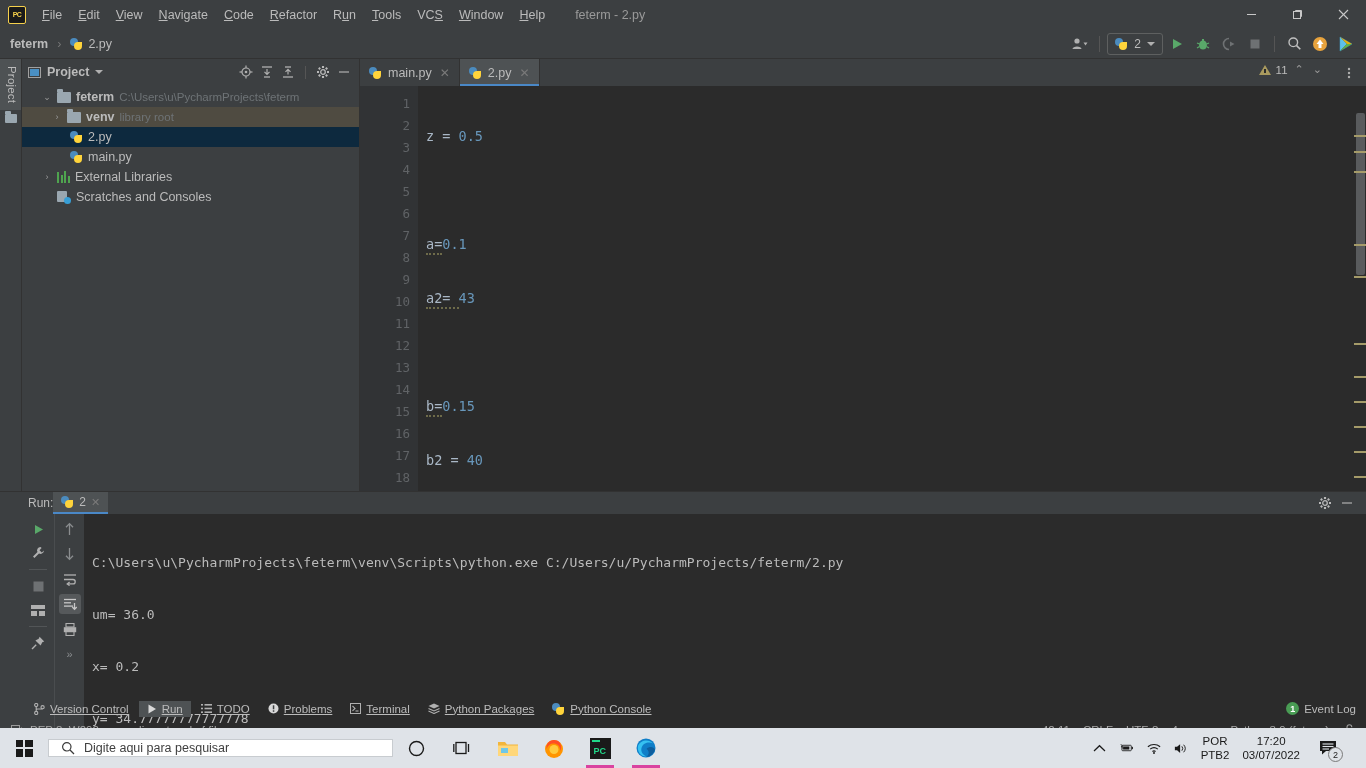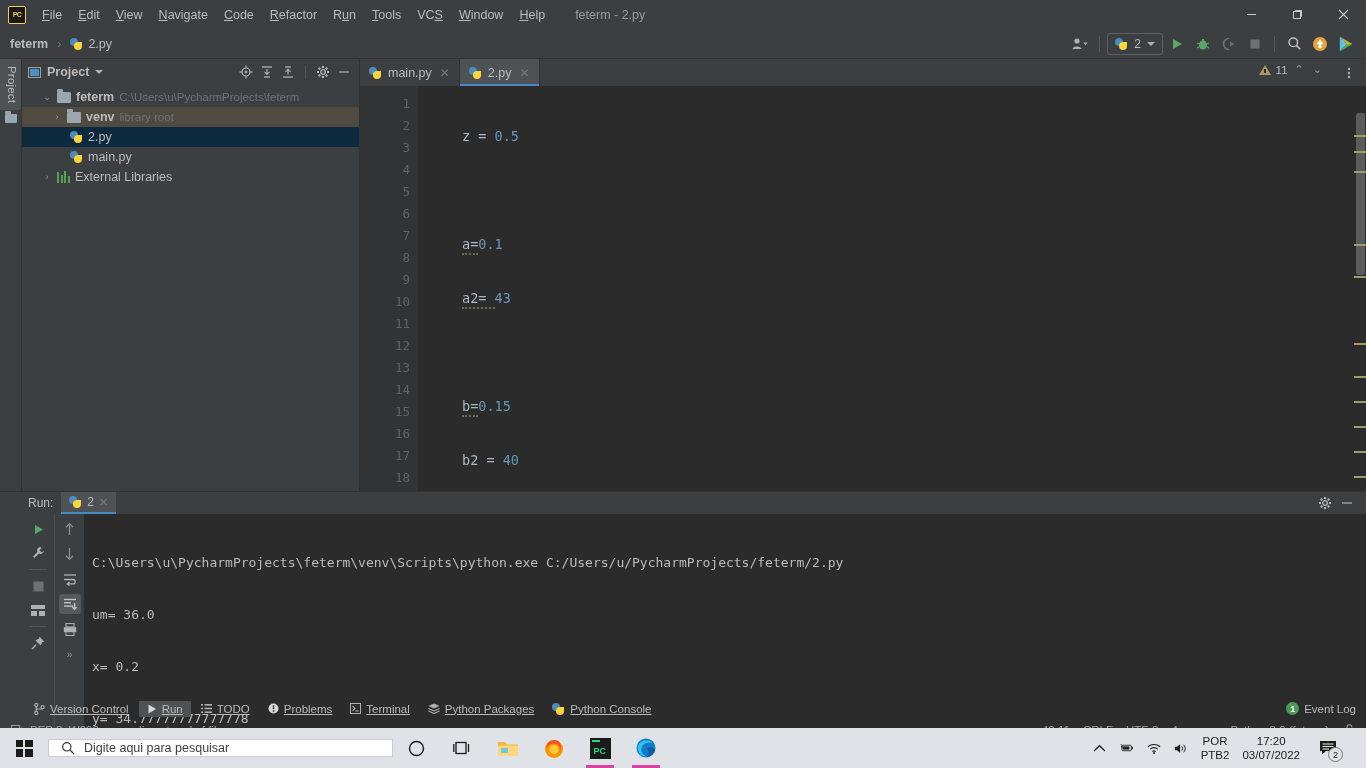--- a/index.html
+++ b/index.html
@@ -69,35 +69,35 @@
   
   .editor { flex:1; display:flex; flex-direction:column; background:#2b2b2b; position:relative; }
   .tabs { display:flex; height:27px; background:#3c3f41; }
   .tab { display:flex; align-items:center; gap:6px; padding:0 9px; font-size:12.5px; color:#bbbbbb; border-right:1px solid #323232; position:relative; }
   .tab.active { background:#4e5254; }
   .tab.active::after { content:""; position:absolute; left:0; right:0; bottom:0; height:2px; background:#4a88c7; }
   .tab .x { color:#7a7a7a; font-size:12px; margin-left:2px; }
   .code-wrap { flex:1; display:flex; position:relative; overflow:hidden; background:#2b2b2b; }
   .gutter { width:58px; background:#313335; color:#606366; font-family:"DejaVu Sans Mono", monospace; font-size:12.5px; text-align:right; padding:7px 8px 0 0; user-select:none; }
   .gutter div { height:22px; line-height:22px; }
-  .code { flex:1; padding:7px 16px 0 8px; font-family:"DejaVu Sans Mono", monospace; font-size:13.5px; color:#a9b7c6; white-space:pre;margin-left:36px; }
+  .code { flex:1; padding:7px 16px 0 8px; font-family:"DejaVu Sans Mono", monospace; font-size:13.5px; color:#a9b7c6; white-space:pre; }
   .code div { height:22px; line-height:22px; }
   .num { color:#6897bb; }
   .wk { border-bottom:2px dotted #6e6b4a; padding-bottom:1px; }
   .insp { position:absolute; top:4px; right:42px; display:flex; align-items:center; gap:5px; font-size:11.5px; color:#bbb; z-index:5; }
   .warn-tri { width:0;height:0;border-left:6px solid transparent;border-right:6px solid transparent;border-bottom:10px solid #a99a5e; position:relative; }
   .warn-tri::after{content:"";position:absolute;left:-1px;top:4px;width:2px;height:4px;background:#2b2b2b;}
   .chev { color:#9a9a9a; font-size:11px; padding:0 2px; }
   .scrollzone { position:absolute; top:27px; right:0; width:12px; bottom:0; background:#2b2b2b; }
   .sbthumb { position:absolute; right:1px; width:9px; background:#595b5d; border-radius:2px; }
   .mark { position:absolute; right:0; width:12px; height:2px; background:#a59b69; }
 
   
   .runpanel { height:206px; background:#3c3f41; display:flex; flex-direction:column; border-top:1px solid #323232; }
-  .run-head { display:flex; align-items:center; height:24px; padding-left:28px; gap:8px; }
+  .run-head { display:flex; align-items:center; height:24px; padding-left:28px; }
   .run-lbl { font-size:12px; color:#bbb; }
   .run-tab { display:flex; align-items:center; gap:5px; font-size:12px; color:#bbb; padding:3px 8px; background:#4e5254; border-bottom:2px solid #4a88c7; }
   .run-head-right { margin-left:auto; display:flex; gap:4px; padding-right:10px; }
   .run-body { flex:1; display:flex; }
   .run-strip { width:22px; background:#3c3f41; display:flex; flex-direction:column; justify-content:space-between; }
   .run-tools { width:32px; background:#3c3f41; display:flex; flex-direction:column; align-items:center; padding-top:5px; gap:4px; }
   .run-tools2 { width:30px; background:#3c3f41; display:flex; flex-direction:column; align-items:center; padding-top:5px; gap:5px; border-left:1px solid #4a4d4f; }
   .rt { width:22px;height:20px;display:flex;align-items:center;justify-content:center;border-radius:3px; }
   .rt.on { background:#56595b; }
   .hr { width:18px;height:1px;background:#525557;margin:2px 0; }
@@ -328,20 +328,25 @@
         <div class="row">
           <span class="arrow">›</span>
           <span class="lib-ico">
               <i style="height:11px"></i>
               <i style="height:8px"></i>
               <i style="height:12px"></i>
               <i style="height:7px"></i>
             </span>
           <span>External Libraries</span>
         </div>
+        <div class="row">
+          <span class="arrow"></span>
+          <span class="scratch-ico"></span>
+          <span>Scratches and Consoles</span>
+        </div>
       </div>
     </div>
 
     <div class="editor">
       <div class="tabs">
         <div class="tab">
           <span class="pyfile-ico"></span>
           <span>main.py</span>
           <span class="x">✕</span>
         </div>

